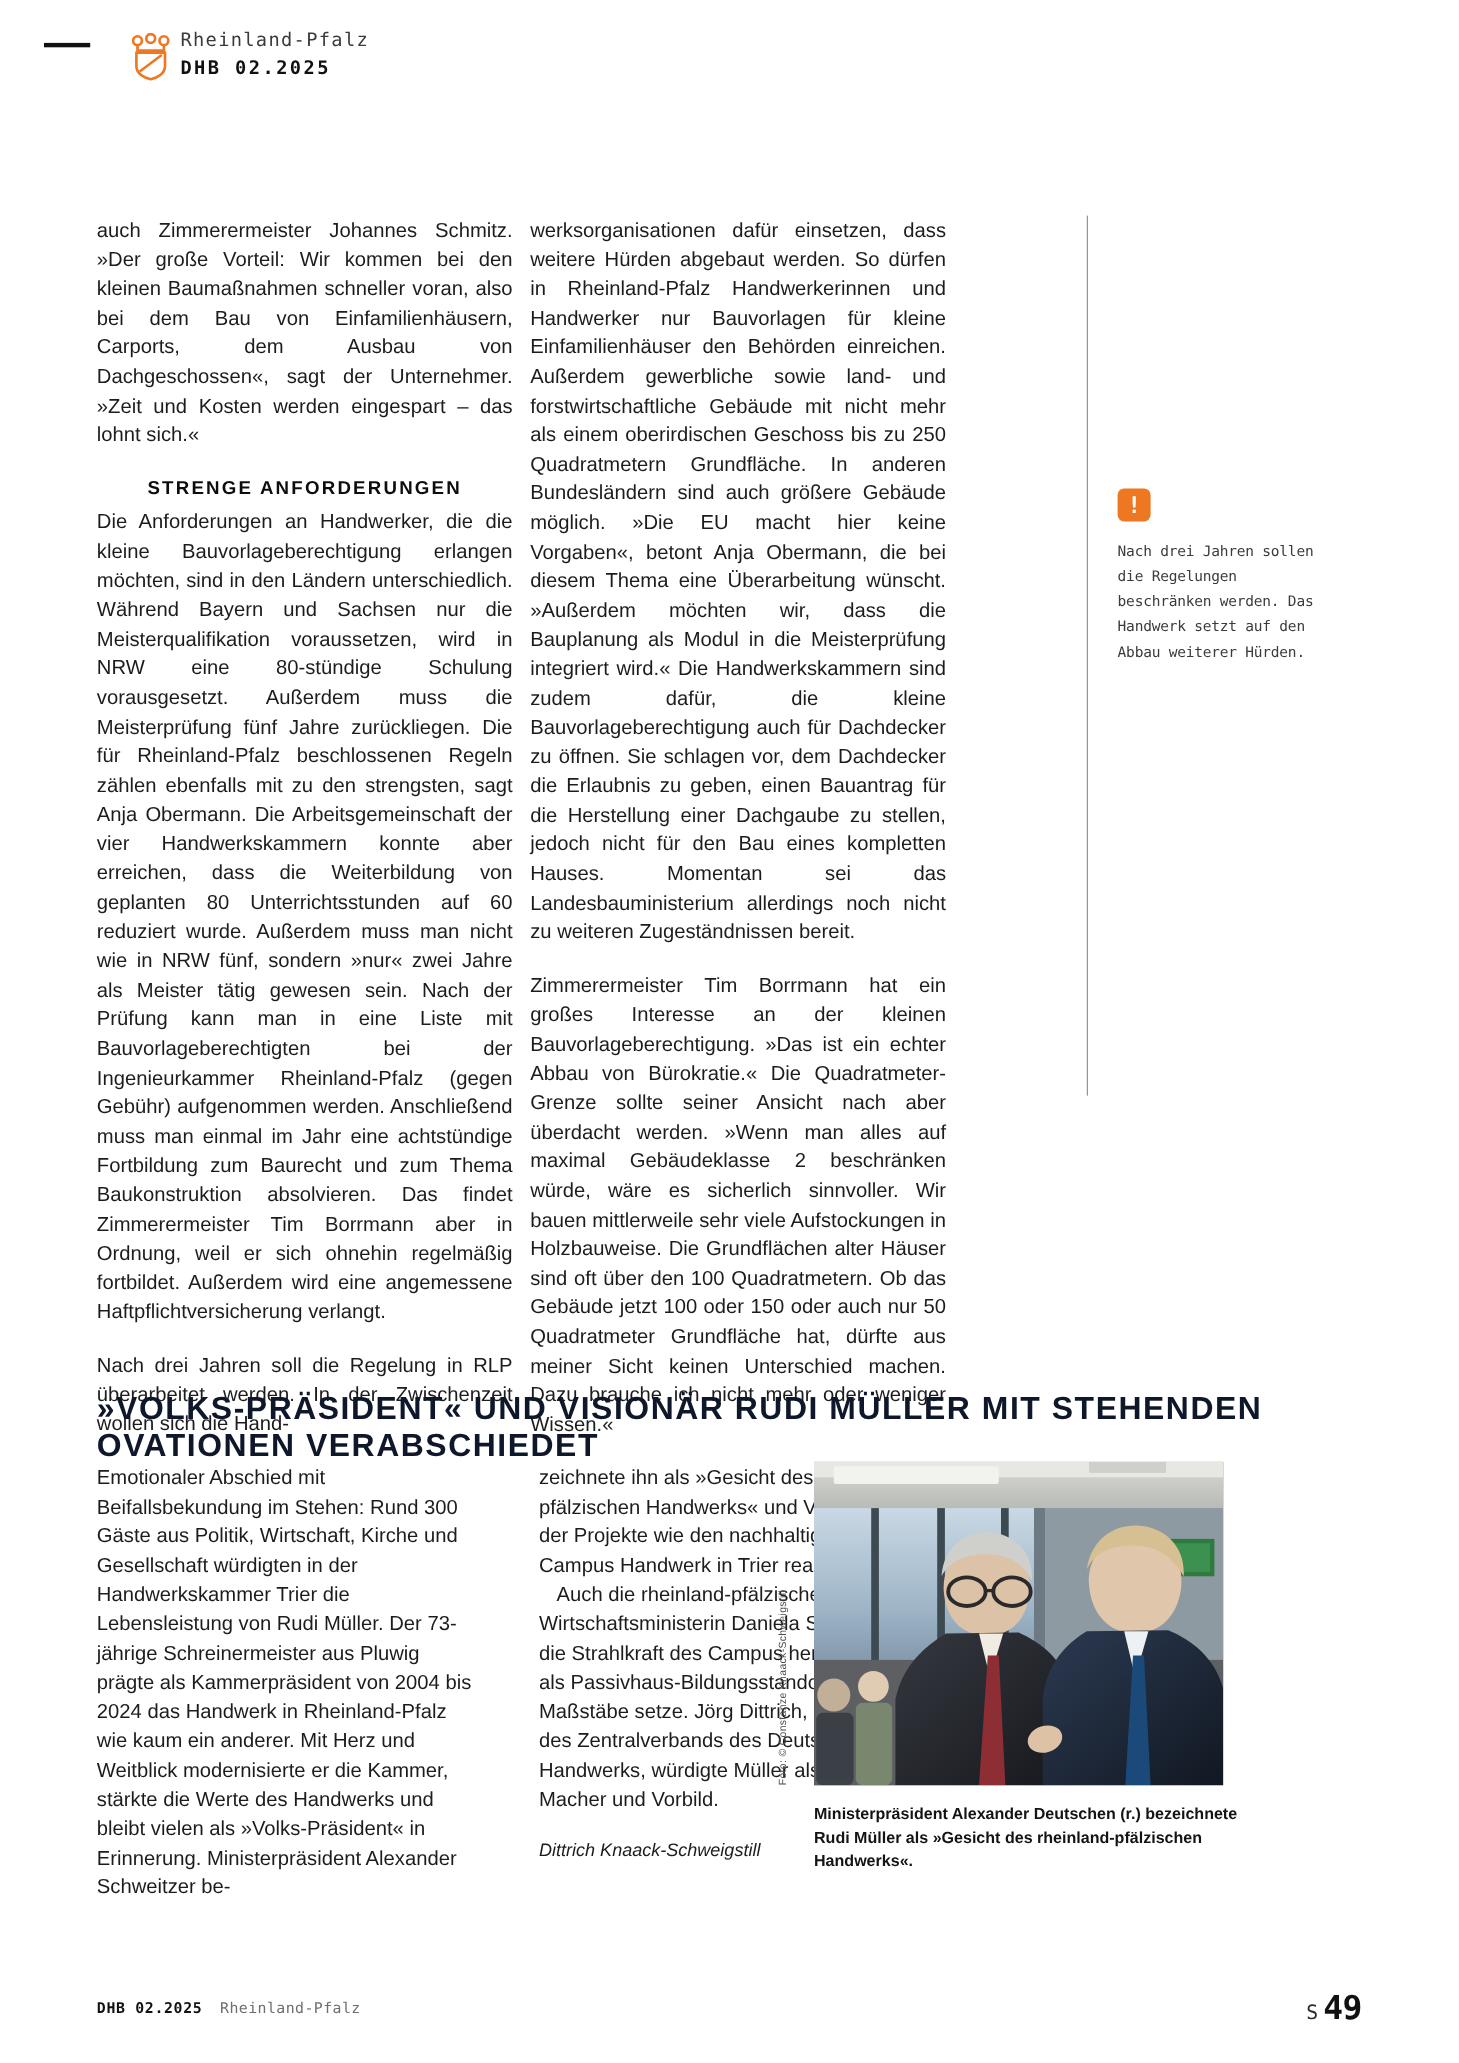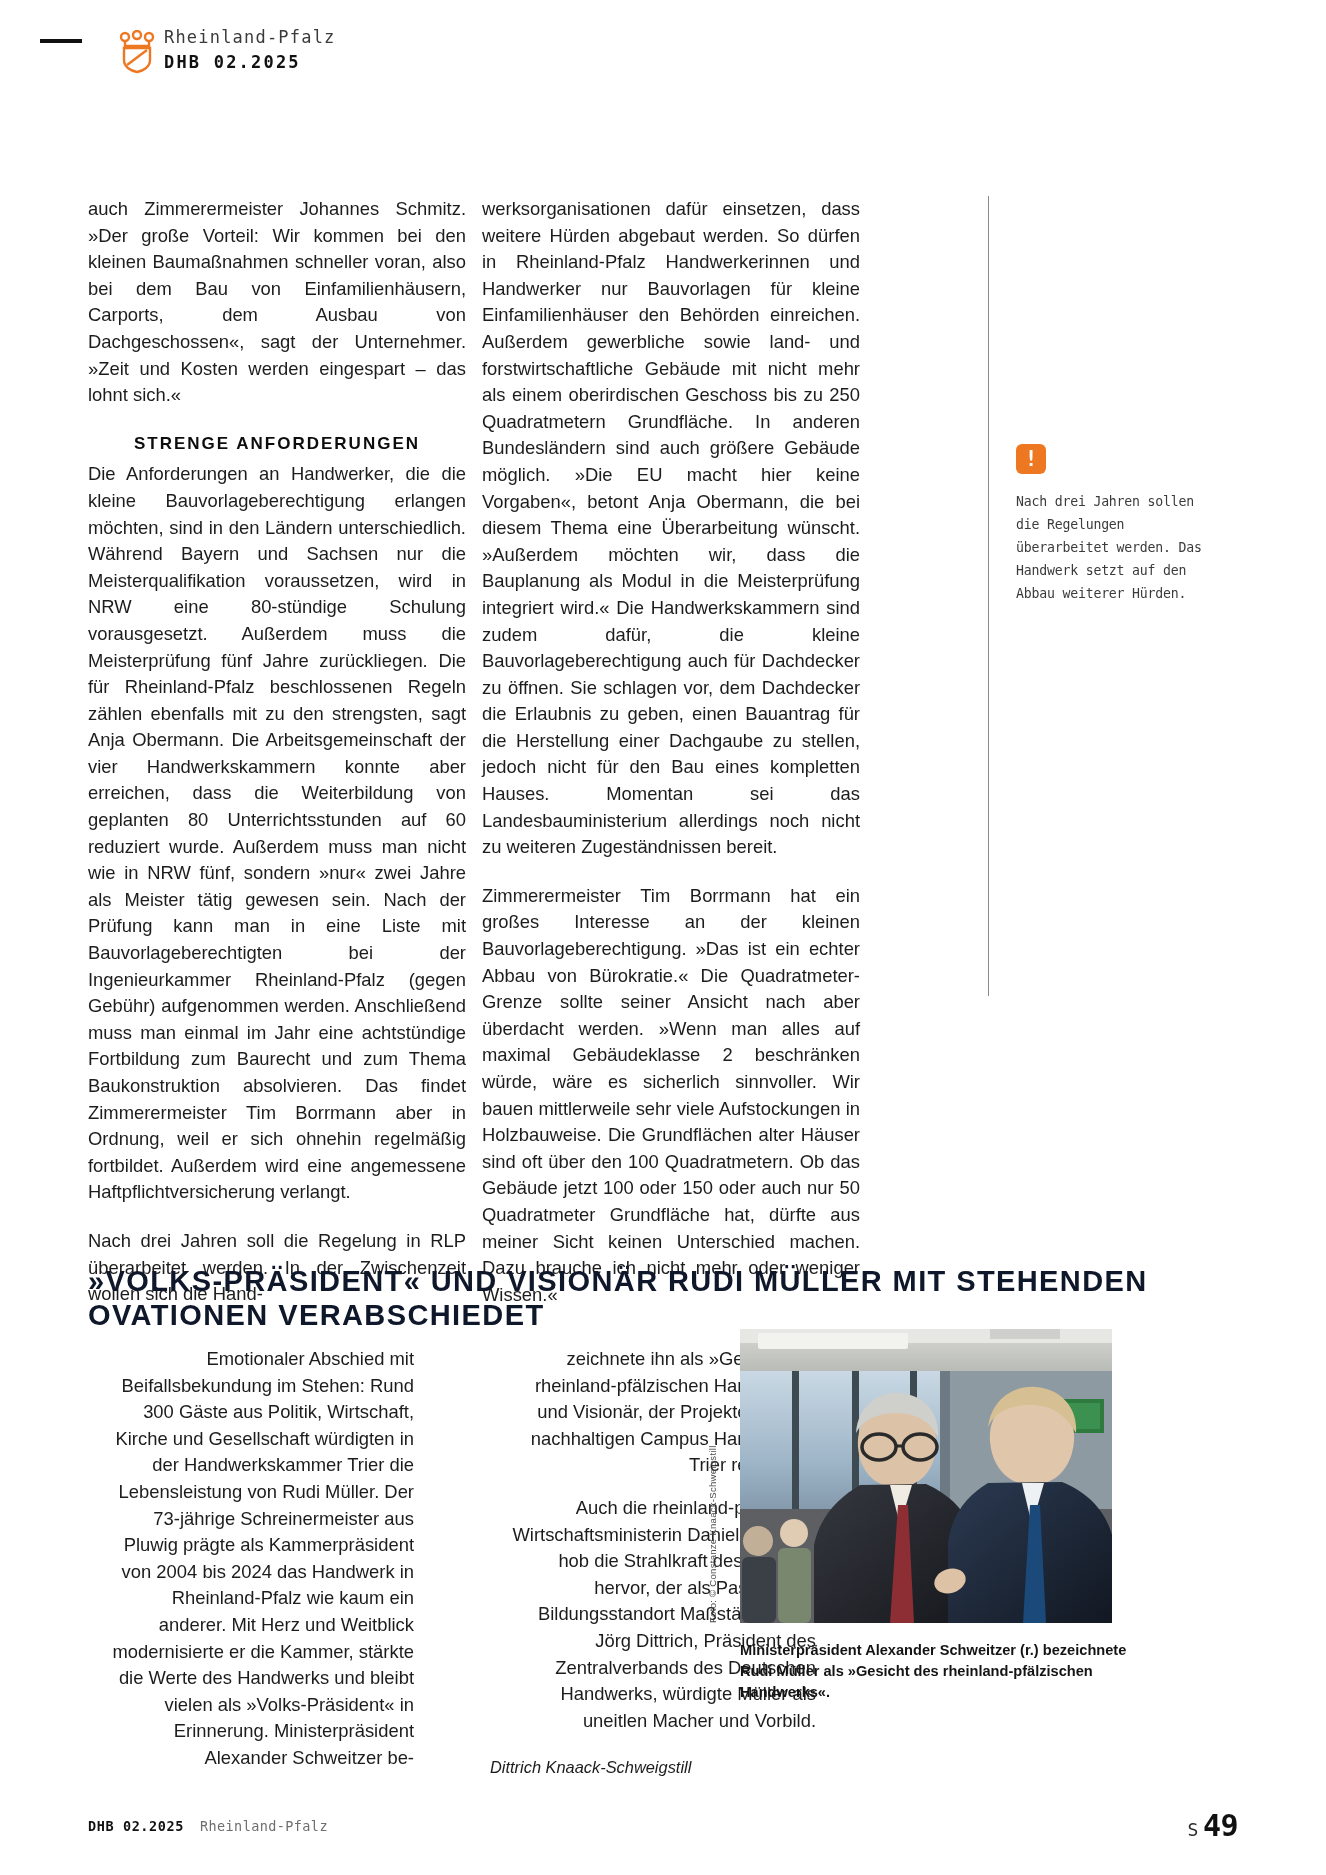--- a/index.html
+++ b/index.html
@@ -163,21 +163,21 @@
     top: 0;
     width: 342px;
     font-family: "Liberation Sans Narrow", "Liberation Sans", sans-serif;
     font-size: 18.4px;
     line-height: 26.6px;
     text-align: left;
     color: #1c1c1c;
   }
   .bcol-1 { left: 0; }
   .bcol-2 { left: 402px; }
-  .bcol p { margin: 16px; text-align: right; }
+  .bcol p { margin: 0; }
   .bcol p.indent { text-indent: 16px; }
   .byline {
     margin-top: 20px;
     font-style: italic;
     font-size: 16.4px;
     color: #1c1c1c;
   }
 
   
   .photo-wrap {
@@ -297,21 +297,21 @@
     <p>Nach drei Jahren soll die Regelung in RLP überarbeitet werden. In der Zwischenzeit wollen sich die Hand-</p>
   </div>
 
   <div class="col-text col-2">
     <p>werksorganisationen dafür einsetzen, dass weitere Hürden abgebaut werden. So dürfen in Rheinland-Pfalz Handwerkerinnen und Handwerker nur Bauvorlagen für kleine Einfamilienhäuser den Behörden einreichen. Außerdem gewerbliche sowie land- und forstwirtschaftliche Gebäude mit nicht mehr als einem oberirdischen Geschoss bis zu 250 Quadratmetern Grundfläche. In anderen Bundesländern sind auch größere Gebäude möglich. »Die EU macht hier keine Vorgaben«, betont Anja Obermann, die bei diesem Thema eine Überarbeitung wünscht. »Außerdem möchten wir, dass die Bauplanung als Modul in die Meisterprüfung integriert wird.« Die Handwerkskammern sind zudem dafür, die kleine Bauvorlageberechtigung auch für Dachdecker zu öffnen. Sie schlagen vor, dem Dachdecker die Erlaubnis zu geben, einen Bauantrag für die Herstellung einer Dachgaube zu stellen, jedoch nicht für den Bau eines kompletten Hauses. Momentan sei das Landesbauministerium allerdings noch nicht zu weiteren Zugeständnissen bereit.</p>
     <p>Zimmerermeister Tim Borrmann hat ein großes Interesse an der kleinen Bauvorlageberechtigung. »Das ist ein echter Abbau von Bürokratie.« Die Quadratmeter-Grenze sollte seiner Ansicht nach aber überdacht werden. »Wenn man alles auf maximal Gebäudeklasse 2 beschränken würde, wäre es sicherlich sinnvoller. Wir bauen mittlerweile sehr viele Aufstockungen in Holzbauweise. Die Grundflächen alter Häuser sind oft über den 100 Quadratmetern. Ob das Gebäude jetzt 100 oder 150 oder auch nur 50 Quadratmeter Grundfläche hat, dürfte aus meiner Sicht keinen Unterschied machen. Dazu brauche ich nicht mehr oder weniger Wissen.«</p>
   </div>
 
   <div class="margin-note">
     <div class="alert-badge">!</div>
-    <div class="margin-note-text">Nach drei Jahren sollen die Regelungen überarbeitet werden. Das Handwerk setzt auf den Abbau weiterer Hürden.</div>
+    <div class="margin-note-text">Nach drei Jahren sollen die Regelungen beschränken werden. Das Handwerk setzt auf den Abbau weiterer Hürden.</div>
   </div>
 </div>
 
 <h2 class="section-headline">»Volks-Präsident« und Visionär Rudi Müller mit stehenden Ovationen verabschiedet</h2>
 
 <div class="article-bottom">
   <div class="bcol bcol-1">
     <p>Emotionaler Abschied mit Beifallsbekundung im Stehen: Rund 300 Gäste aus Politik, Wirtschaft, Kirche und Gesellschaft würdigten in der Handwerkskammer Trier die Lebensleistung von Rudi Müller. Der 73-jährige Schreinermeister aus Pluwig prägte als Kammerpräsident von 2004 bis 2024 das Handwerk in Rheinland-Pfalz wie kaum ein anderer. Mit Herz und Weitblick modernisierte er die Kammer, stärkte die Werte des Handwerks und bleibt vielen als »Volks-Präsident« in Erinnerung. Ministerpräsident Alexander Schweitzer be-</p>
   </div>
   <div class="bcol bcol-2">
@@ -398,21 +398,21 @@
         <path d="M282 154 L292 196 L304 154 Z" fill="#eef1f4"></path>
         <path d="M290 176 L283 294 L306 294 L300 176 Z" fill="#1b4a7a"></path>
       </g>
 
       <ellipse cx="210" cy="252" rx="16" ry="12" fill="#ddc2a6" transform="rotate(-18 210 252)"></ellipse>
     </svg>
   </div>
   <div class="photo-credit">Foto: © Constanze Knaack-Schweigstill</div>
 </div>
 
-<div class="photo-caption">Ministerpräsident Alexander Schweitzer (r.) bezeichnete Rudi Müller als »Gesicht des rheinland-pfälzischen Handwerks«.</div>
+<div class="photo-caption">Ministerpräsident Alexander Deutschen (r.) bezeichnete Rudi Müller als »Gesicht des rheinland-pfälzischen Handwerks«.</div>
 
 <div class="page-footer">
   <div class="footer-issue">DHB 02.2025</div>
   <div class="footer-region">Rheinland-Pfalz</div>
   <div class="footer-page">
     <span class="s">S</span>
     <span class="num">49</span>
   </div>
 </div>
 

